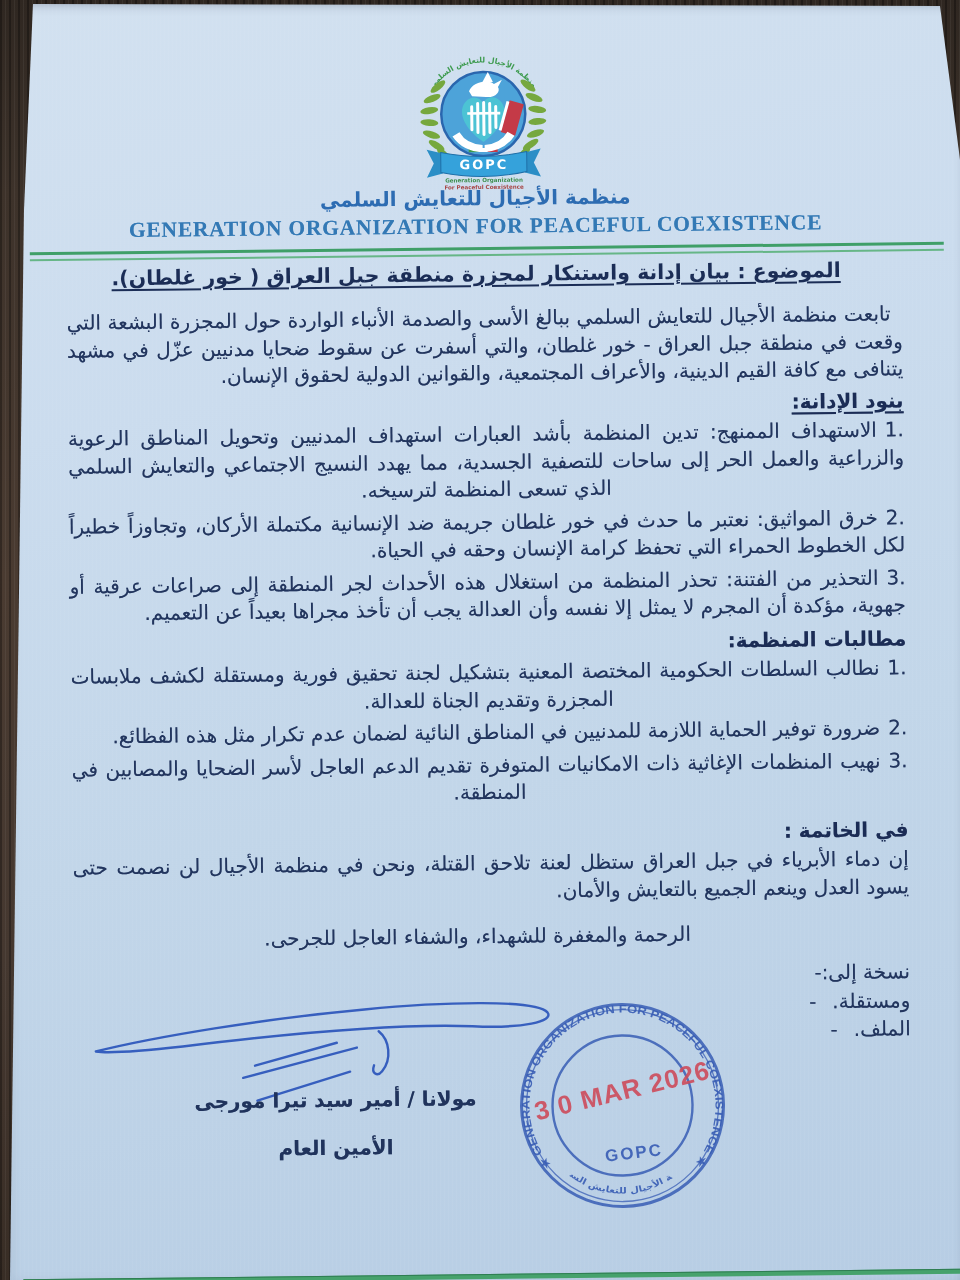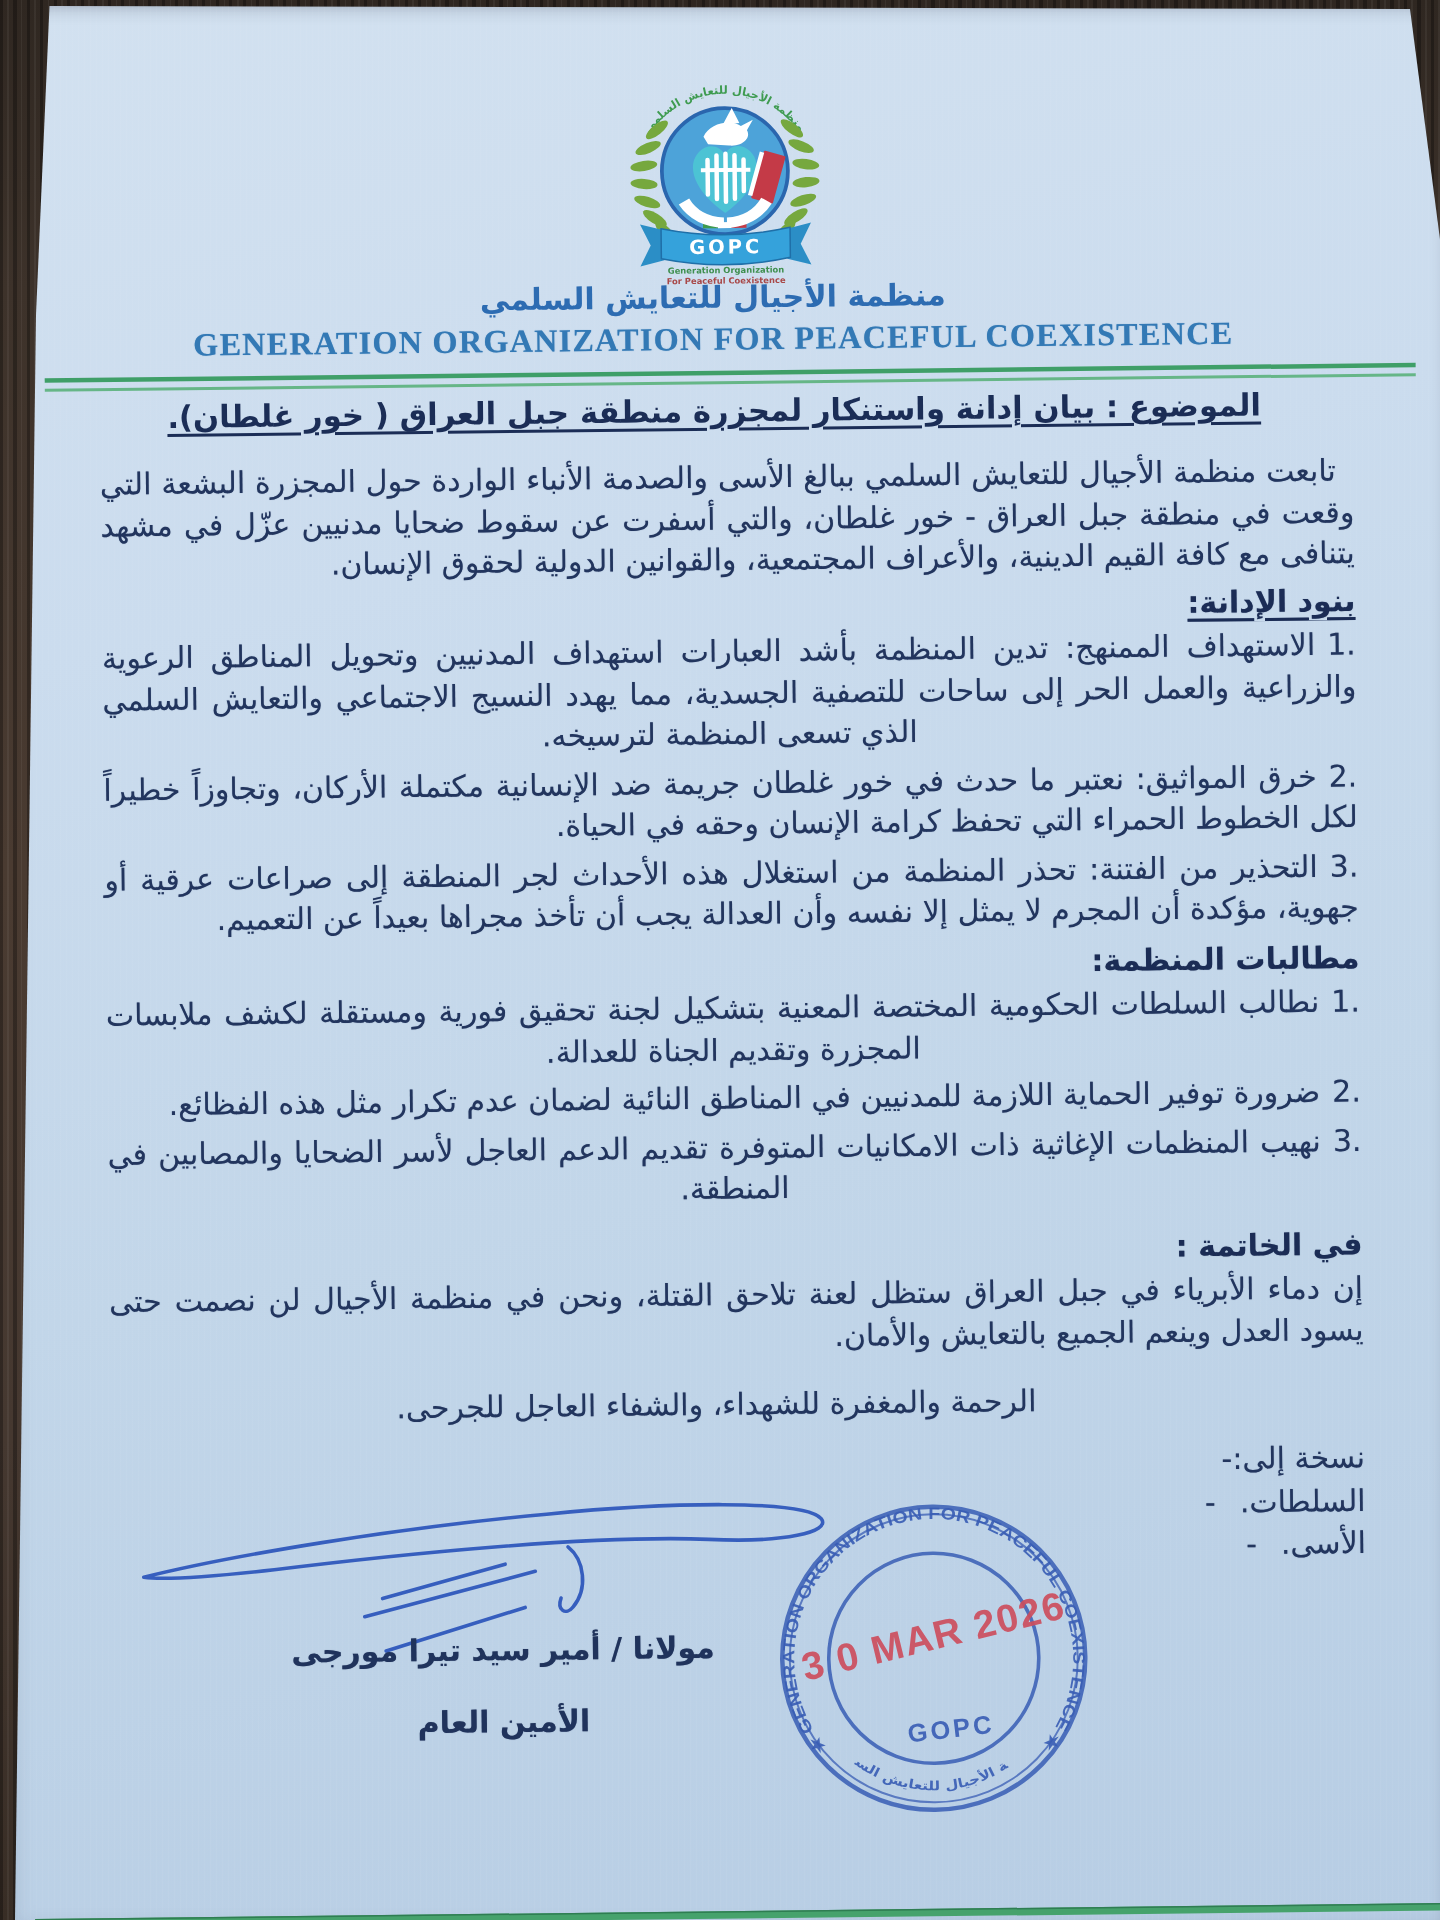--- a/index.html
+++ b/index.html
@@ -178,26 +178,26 @@
       <p class="p-concl">إن دماء الأبرياء في جبل العراق ستظل لعنة تلاحق القتلة، ونحن في منظمة الأجيال لن نصمت حتى يسود العدل وينعم الجميع بالتعايش والأمان.</p>
 
       <div class="prayer">الرحمة والمغفرة للشهداء، والشفاء العاجل للجرحى.</div>
 
       <div class="copyto">
         <div class="chead">نسخة إلى:-</div>
         <div>
 
             <div class="cli">
               <span class="dash">-</span>
-              <span class="ctext">السلطات.</span>
+              <span class="ctext">ومستقلة.</span>
             </div>
 
             <div class="cli">
               <span class="dash">-</span>
-              <span class="ctext">الأسى.</span>
+              <span class="ctext">الملف.</span>
             </div>
           </div>
       </div>
     </div>
 
     <svg class="sigdraw" viewBox="60 968 500 145">
       <g fill="none" stroke="#2b55bb" stroke-width="2.4" stroke-linecap="round" opacity="0.92">
         <path d="M 91 1047 C 150 1033 260 1016 360 1008 C 440 1001 532 1000 543 1013 C 550 1022 518 1029 468 1026 C 388 1022 258 1034 178 1043 C 138 1047 103 1049 91 1047"></path>
         <path d="M 250 1063 L 332 1041"></path>
         <path d="M 238 1075 L 352 1046"></path>

